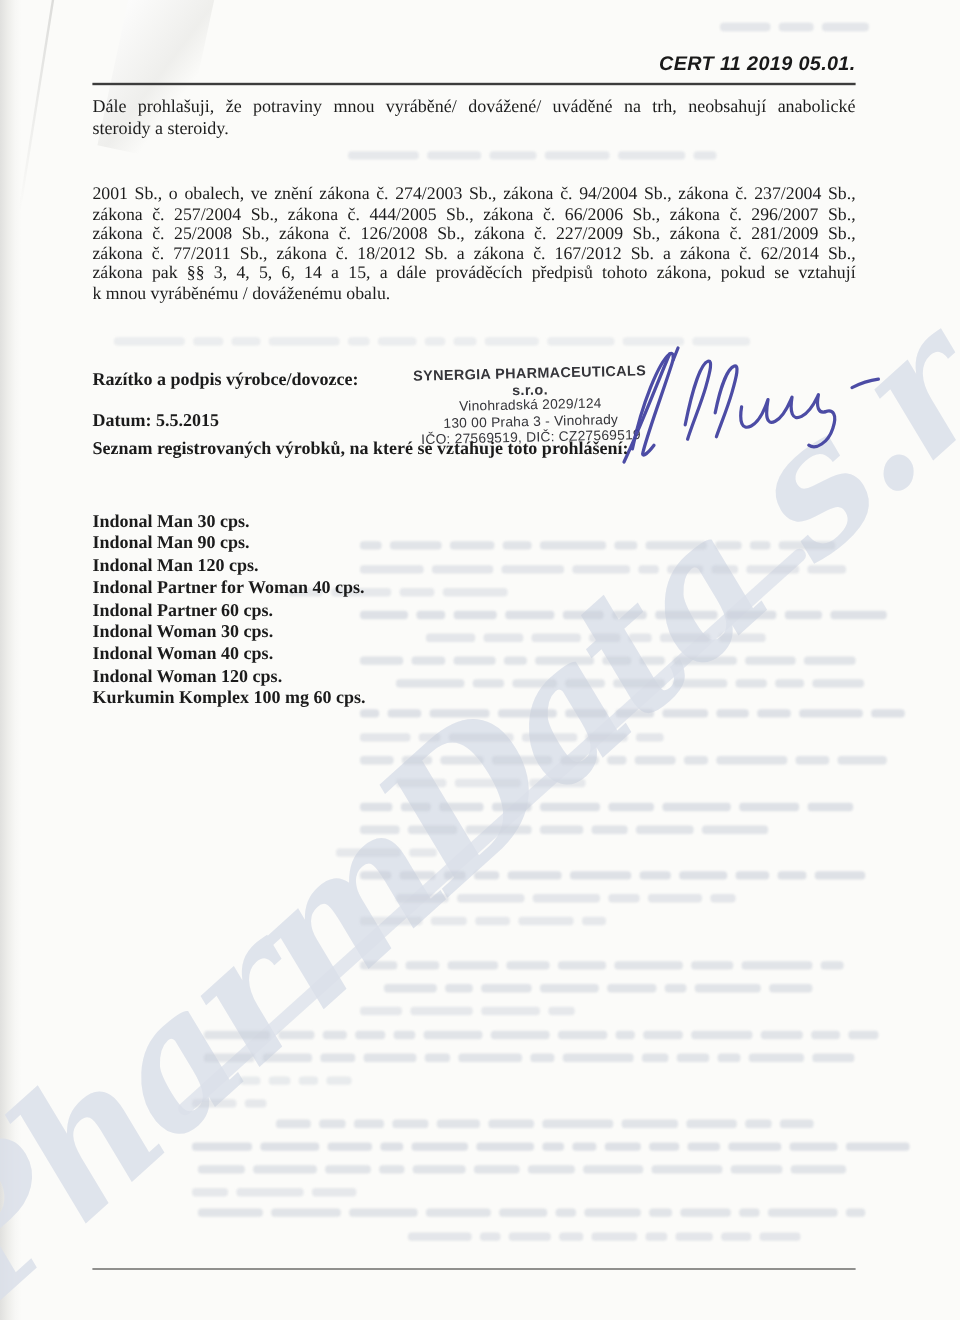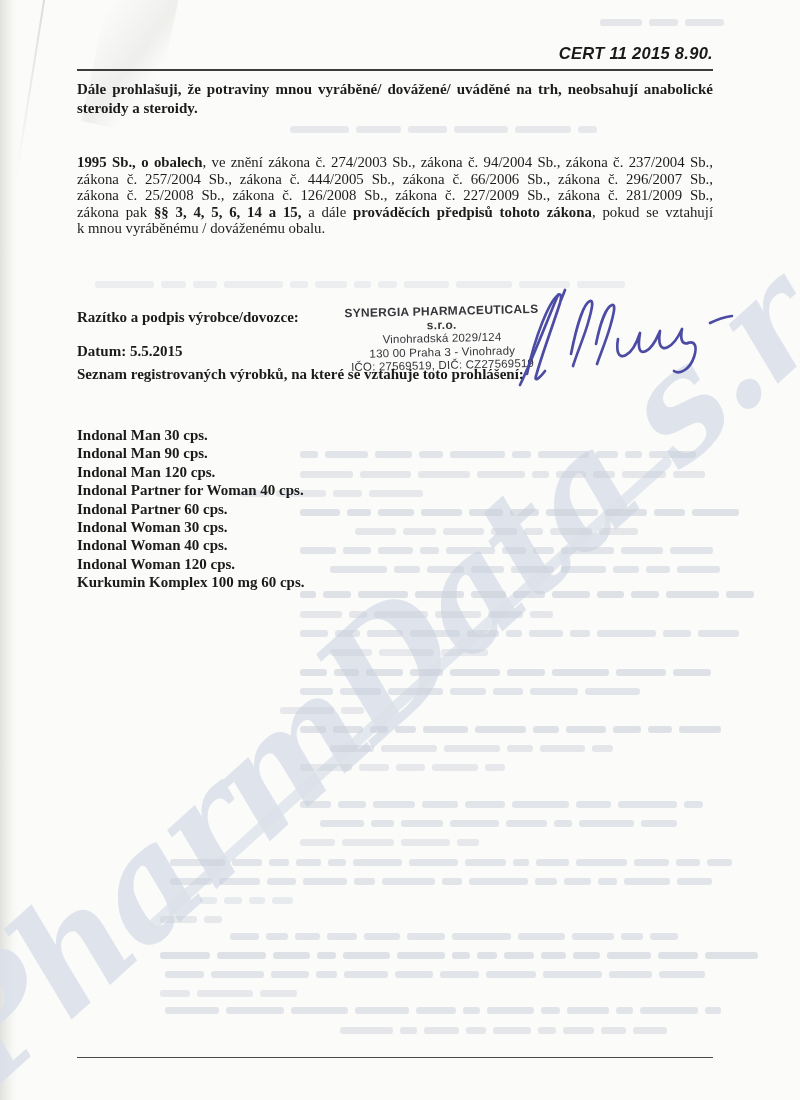--- a/index.html
+++ b/index.html
@@ -55,21 +55,21 @@
     position:absolute;right:87px;top:44px;
     font-family:"Liberation Sans", sans-serif;
     font-style:italic;font-weight:600;font-size:16.5px;color:#1a1a1a;
     letter-spacing:.3px;
   }
   .header-rule{position:absolute;left:77px;top:69px;width:636px;height:2px;background:#3c3c3c;}
 
   .para{position:absolute;left:77px;width:636px;font-size:14.8px;line-height:16.6px;}
   .para .tline{width:100%;}
   .para .tline.just{text-align:justify;text-align-last:justify;}
-  .para .b, .b{font-weight:bold;margin-top:32px;}
+  .para .b, .b{font-weight:normal;margin-top:32px;}
   #para1{top:80px;font-weight:bold;font-size:15px;line-height:19px;}
   #para2{top:154px;}
 
   .label-bold{position:absolute;left:77px;font-weight:bold;font-size:15px;color:#1b1b1b;}
 
   .stamp{
     position:absolute;left:337px;top:305px;width:210px;
     text-align:center;transform:rotate(-1.3deg);
     font-family:"Liberation Sans", sans-serif;color:#35353a;
     line-height:13.6px;font-size:11.5px;letter-spacing:.2px;
@@ -430,32 +430,33 @@
         <span class="ghost-word" style="width: 38px;"></span>
         <span class="ghost-word" style="width: 18px;"></span>
         <span class="ghost-word" style="width: 31px;"></span>
         <span class="ghost-word" style="width: 25px;"></span>
         <span class="ghost-word" style="width: 34px;"></span>
       </div>
     </div>
 
   <div class="content">
 
-    <div class="doc-code">CERT 11 2015 8.90.</div>
+    <div class="doc-code">CERT 11 2019 05.01.</div>
     <div class="header-rule"></div>
 
     <div class="para" id="para1">
         <div class="tline just"><span class="b">Dále prohlašuji, že potraviny mnou vyráběné/ dovážené/ uváděné na trh, neobsahují anabolické</span></div>
         <div class="tline"><span class="b">steroidy a steroidy.</span></div>
       </div>
 
     <div class="para" id="para2">
-        <div class="tline just"><span class="b">1995 Sb., o obalech</span><span>, ve znění zákona č. 274/2003 Sb., zákona č. 94/2004 Sb., zákona č. 237/2004 Sb.,</span></div>
+        <div class="tline just"><span class="b">2001 Sb., o obalech</span><span>, ve znění zákona č. 274/2003 Sb., zákona č. 94/2004 Sb., zákona č. 237/2004 Sb.,</span></div>
         <div class="tline just"><span>zákona č. 257/2004 Sb., zákona č. 444/2005 Sb., zákona č. 66/2006 Sb., zákona č. 296/2007 Sb.,</span></div>
         <div class="tline just"><span>zákona č. 25/2008 Sb., zákona č. 126/2008 Sb., zákona č. 227/2009 Sb., zákona č. 281/2009 Sb.,</span></div>
+        <div class="tline just"><span>zákona č. 77/2011 Sb., zákona č. 18/2012 Sb. a zákona č. 167/2012 Sb. </span><span class="b">a zákona č. 62/2014 Sb.,</span></div>
         <div class="tline just"><span>zákona pak </span><span class="b">§§ 3, 4, 5, 6, 14 a 15,</span><span> a dále </span><span class="b">prováděcích předpisů tohoto zákona</span><span>, pokud se vztahují</span></div>
         <div class="tline"><span>k mnou vyráběnému / dováženému obalu.</span></div>
       </div>
 
     <div class="label-bold" style="top:309px">Razítko a podpis výrobce/dovozce:</div>
     <div class="label-bold" style="top:343px">Datum: 5.5.2015</div>
 
     <div class="stamp">
       <div class="company">SYNERGIA PHARMACEUTICALS s.r.o.</div>
       <div>Vinohradská 2029/124</div>

